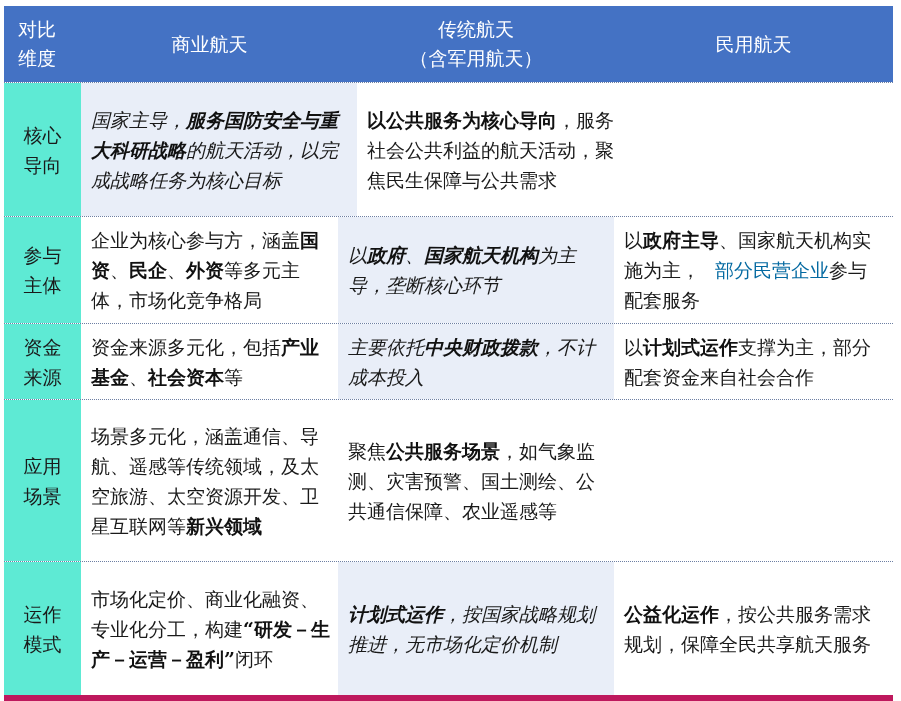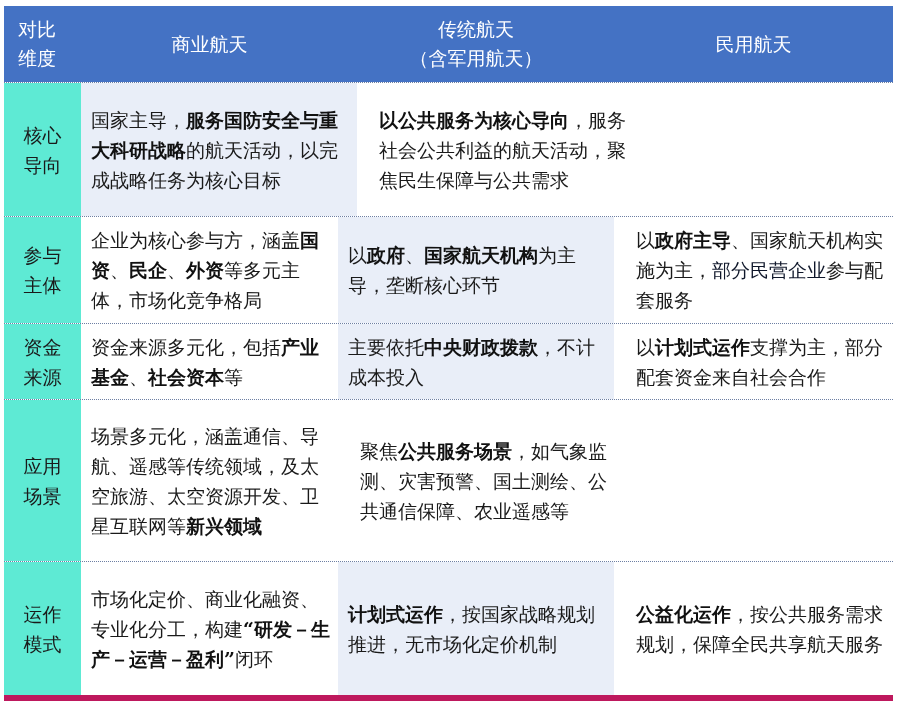--- a/index.html
+++ b/index.html
@@ -12,25 +12,25 @@
   .hdr .c0 { justify-content: flex-start; padding-left: 14px; box-sizing: border-box; }
   .row { display: flex; border-top: 1px dotted #6d7fa3; }
   .row.last { border-bottom: 8px solid #be185d; }
   .c0 { width: 77px; }
   .c1 { width: 257px; }
   .c2 { width: 276px; }
   .c3 { width: 279px; }
   .row .c { box-sizing: border-box; display: flex; align-items: center; font-size: 19px; line-height: 30px; }
   .row .c0 { background: #5eead4; justify-content: center; text-align: center; padding: 0 6px; }
   .row .c1 { background: #ffffff; padding: 0 8px 0 10px; }
-  .row .c2 { background: #e9eef8; padding: 0 4px 0 10px; }
-  .row .c3 { background: #ffffff; padding: 0 8px 0 22px; justify-content: flex-end; }
+  .row .c2 { background: #e9eef8; padding: 0 4px 0 10px; font-style: italic; }
+  .row .c3 { background: #ffffff; padding: 0 8px 0 10px; justify-content: flex-end; }
   .txt { display: block; }
   b { font-weight: bold; color: #111; }
-  .hl { color: #0f172a; }
+  .hl { color: #0369a1; margin-left: 15px; }
 </style>
 </head>
 <body>
 
 <div class="tbl">
   <div class="hdr">
     <div class="c c0">
       <div>
         <div>对比</div>
         <div>维度</div>

